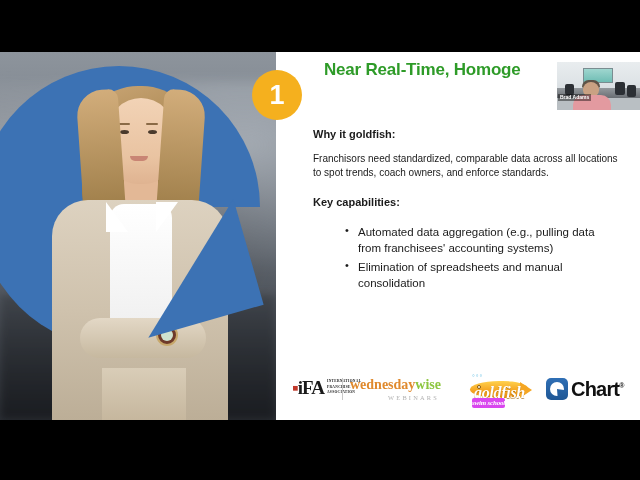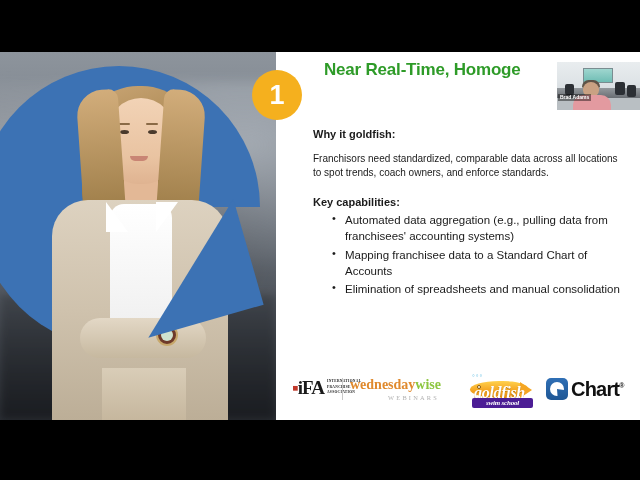--- a/index.html
+++ b/index.html
@@ -279,24 +279,24 @@
     margin: 0 0 12px 0;
   }
   .para {
     font-size: 10px;
     line-height: 1.42;
     margin: 0 0 16px 0;
   }
   .sub {
     font-size: 11px;
     font-weight: bold;
-    margin: 0 0 4px 0;
+    margin: 0 0 10px 0;
   }
   ul.caps {
-    margin: 3px;
+    margin: 16px;
     padding: 0 0 0 16px;
     list-style: none;
   }
   ul.caps li {
     position: relative;
     font-size: 11.5px;
     line-height: 1.40;
     margin: 0 0 2px 0;
     padding-left: 13px;
   }
@@ -429,27 +429,27 @@
     font-style: italic;
     font-weight: bold;
     font-size: 16px;
     color: #ffffff;
     text-shadow: 0 1px 0 rgba(150,90,0,.6);
     letter-spacing: -0.3px;
   }
   #gf-sub {
     position: absolute;
     left: 6px; top: 24px;
-    background: #4c1d95;
+    background: #d946ef;
     color: #ffffff;
     font-family: "Liberation Serif", serif;
     font-style: italic;
     font-weight: bold;
     font-size: 7px;
-    padding: 1px 14px;
+    padding: 1px 0;
     border-radius: 2px;
     letter-spacing: -0.2px;
   }
 
   
   #logo-qvinci {
     position: absolute;
     left: 270px;
     top: 4px;
     display: flex;
@@ -606,21 +606,20 @@
       <div id="slide-title">
         <div>Near Real-Time, Homoge</div>
       </div>
 
       <div id="body-block">
         <p class="lead">Why it goldfish:</p>
         <p class="para">Franchisors need standardized, comparable data across all locations to spot trends, coach owners, and enforce standards.</p>
         <p class="sub">Key capabilities:</p>
         <ul class="caps">
           <li>Automated data aggregation (e.g., pulling data from franchisees' accounting systems)</li>
-          <li>Mapping franchisee data to a Standard Chart of Accounts</li>
           <li>Elimination of spreadsheets and manual consolidation</li>
         </ul>
       </div>
 
       <div id="logo-strip">
 
         <div id="logo-ifa">
           <div id="ifa-mark"><span class="dot">▪</span><span>iFA</span></div>
           <div id="ifa-words">
             <div>INTERNATIONAL</div>

